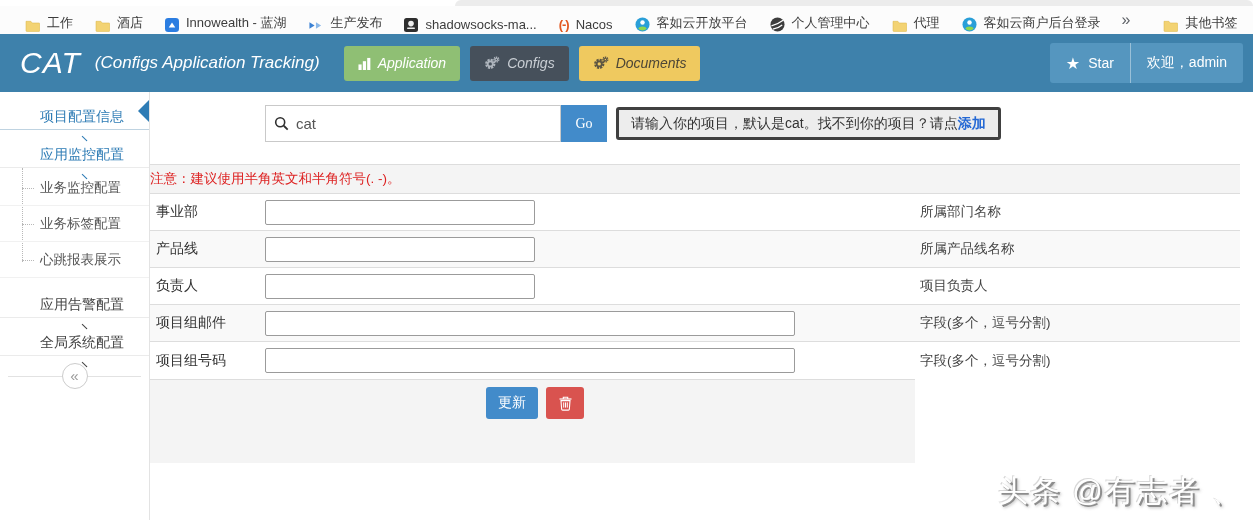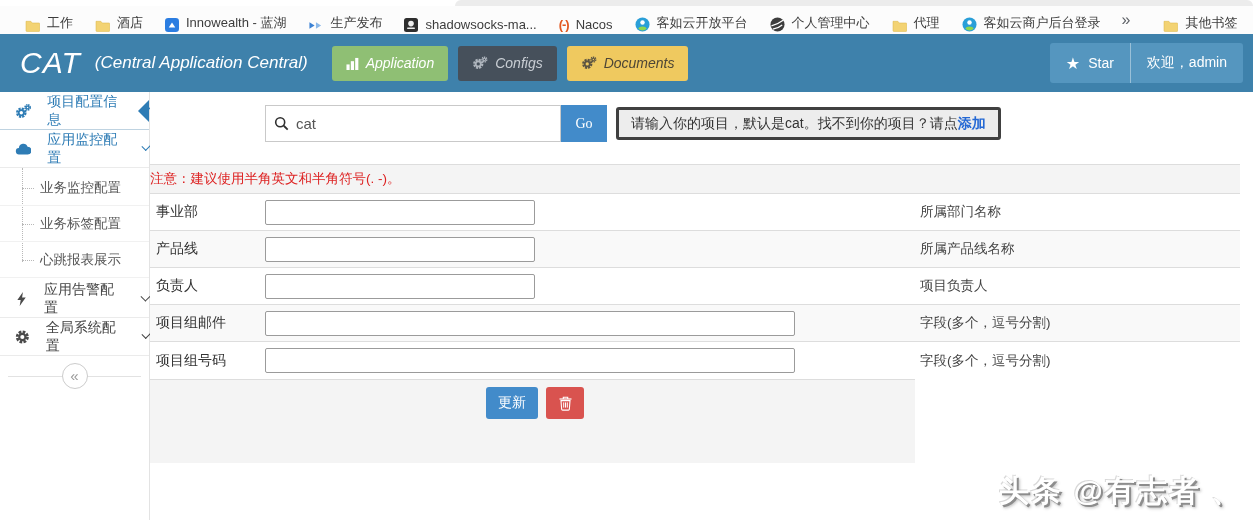--- a/index.html
+++ b/index.html
@@ -29,21 +29,21 @@
   .nav-doc { background:#efc95f; color:#4d4636;text-align:center; }
   .hdr-right { margin-left:auto; display:flex; height:40px; }
   .hdr-box { display:flex; align-items:center; gap:8px; padding:0 16px; background:#5596bf; font-size:14px; color:#fff; cursor:pointer; }
   .hdr-box.star-box { border-radius:3px 0 0 3px; }
   .hdr-box.welcome-box { border-left:1px solid rgba(255,255,255,.4); border-radius:0 3px 3px 0; }
   .star-glyph { font-size:16px; font-style:normal; }
 
   
   .body-row { display:flex; height:428px; }
   .sidebar { width:150px; flex:0 0 150px; border-right:1px solid #e3e3e3; background:#fff; }
-  .side-item { position:relative; height:38px; display:flex; align-items:center; gap:16px; padding-left:15px; font-size:14px; color:#444; border-bottom:1px solid #ebebeb; cursor:pointer; }
+  .side-item { position:relative; height:38px; display:flex; align-items:center; gap:16px; padding-left:15px; font-size:14px; color:#444; border-bottom:1px solid #ebebeb; cursor:pointer;flex-direction:column; }
   .side-item.blue { color:#2e7cb5; }
   .side-item.active { border-bottom:1px solid #bfd3e1; }
   .side-item.active::after { content:''; position:absolute; right:0; top:50%; transform:translateY(-50%); border-top:11px solid transparent; border-bottom:11px solid transparent; border-right:11px solid #2e7cb5; }
   .chev { width:7px; height:7px; border-right:1.6px solid currentColor; border-bottom:1.6px solid currentColor; transform:rotate(45deg); margin-left:4px; margin-top:-4px; }
   .subnav { position:relative; padding:2px 0; }
   .subnav::before { content:''; position:absolute; left:22px; top:0; bottom:18px; border-left:1px dotted #b8b8b8; }
   .subitem { position:relative; height:36px; display:flex; align-items:center; padding-left:40px; font-size:13.5px; color:#555; border-bottom:1px solid #f1f1f1; cursor:pointer; }
   .subitem::before { content:''; position:absolute; left:22px; top:50%; width:12px; border-top:1px dotted #b8b8b8; }
   .collapse-row { position:relative; height:40px; display:flex; align-items:center; justify-content:center; }
   .collapse-row::before { content:''; position:absolute; left:8px; right:8px; top:50%; border-top:1px solid #e2e2e2; }
@@ -68,21 +68,21 @@
   .cd { flex:1; font-size:13.5px; color:#444; }
   .title-cell { width:770px; flex:0 0 770px; padding-left:6px; font-size:14px; color:#444; }
   .note-cell { flex:1; font-size:13.5px; color:#dd2222; }
   .inp { height:25px; border:1px solid #9b9b9b; border-radius:2px; background:#fff; font-family:inherit; font-size:13px; padding:0 5px; }
   .inp.narrow { width:270px; }
   .inp.wide { width:530px; }
   .btn-block { width:765px; height:84px; background:#f4f4f4; padding:7px 0 0 336px; display:flex; gap:8px; align-items:flex-start; }
   .update-btn { height:32px; padding:0 12px; border:none; border-radius:3px; background:#428bca; color:#fff; font-size:14px; font-family:Liberation Mono, monospace; cursor:pointer; }
   .trash-btn { height:32px; width:38px; border:none; border-radius:3px; background:#d9534f; cursor:pointer; display:flex; align-items:center; justify-content:center; }
 
-  .watermark { position:absolute; right:10px; bottom:8px; font-size:30px; font-weight:bold; letter-spacing:2px; color:#fff; text-shadow:2px 2px 0 #8d8d8d, 3px 3px 3px rgba(110,110,110,.45), -1px -1px 0 #d8d8d8; }
+  .watermark { position:absolute; right:10px; bottom:8px; font-size:30px; font-weight:normal; letter-spacing:2px; color:#fff; text-shadow:2px 2px 0 #8d8d8d, 3px 3px 3px rgba(110,110,110,.45), -1px -1px 0 #d8d8d8; }
 </style>
 </head>
 <body>
 
 <div class="screen">
 
   <div class="top-strip">
       <div class="tab-shadow"></div>
     </div>
 
@@ -161,21 +161,21 @@
         <svg width="15" height="13" viewBox="0 0 16 14">
             <path d="M1 2.5h5.2l1.5 1.8H15a.8.8 0 01.8.8v7.4a.9.9 0 01-.9.9H1.9a.9.9 0 01-.9-.9z" fill="#f3d373" stroke="#dcb84e" stroke-width="0.6"></path>
           </svg>
         <span>其他书签</span>
       </div>
     </div>
   </div>
 
   <div class="app-header">
     <div class="logo">CAT</div>
-    <div class="logo-sub">(Central Application Central)</div>
+    <div class="logo-sub">(Configs Application Tracking)</div>
     <button class="nav-btn nav-app">
       <svg width="13" height="13" viewBox="0 0 14 14">
           <rect x="0.5" y="8" width="3.4" height="6" fill="#fff"></rect>
           <rect x="5.2" y="4.5" width="3.4" height="9.5" fill="#fff"></rect>
           <rect x="9.9" y="1" width="3.4" height="13" fill="#fff"></rect>
         </svg>
       <span>Application</span>
     </button>
     <button class="nav-btn nav-cfg">
       <svg width="16" height="14" viewBox="0 0 18 16">

